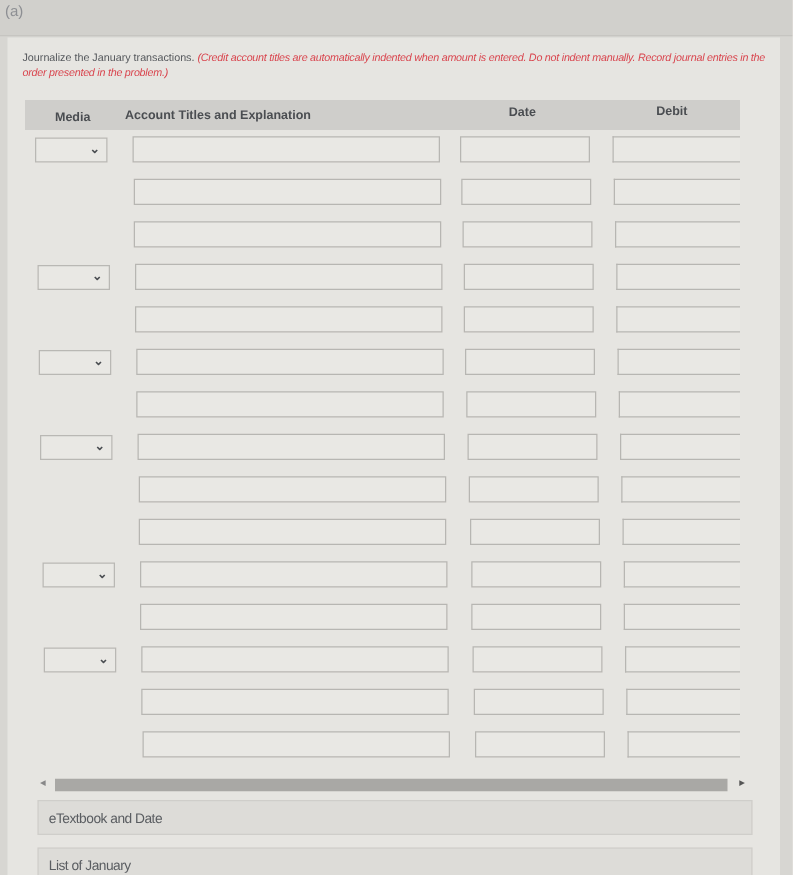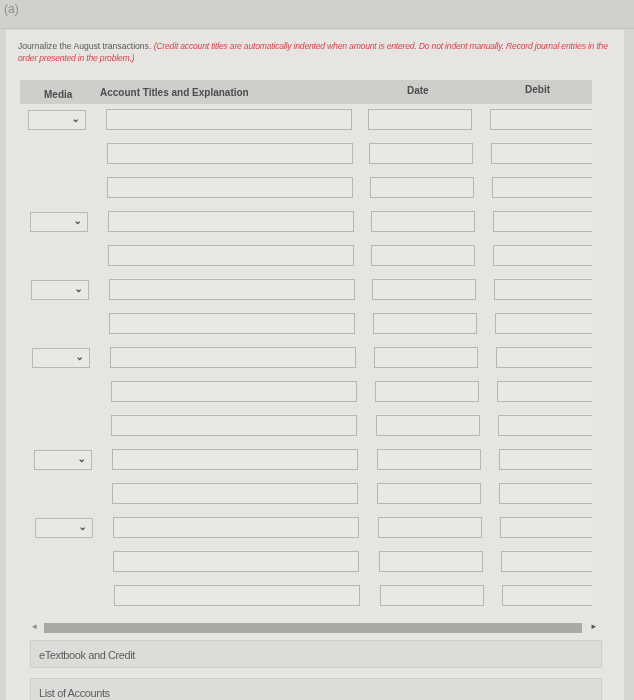--- a/index.html
+++ b/index.html
@@ -26,21 +26,21 @@
 </style>
 </head>
 <body>
 
 <div class="topband"></div>
 <div class="part-label">(a)</div>
 
 <div class="panel"></div>
 
 <div class="instructions">
-  <span>Journalize the August transactions.</span>
+  <span>Journalize the January transactions.</span>
   <span class="red">(Credit account titles are automatically indented when amount is entered. Do not indent manually. Record journal entries in the order presented in the problem.)</span>
 </div>
 
 <div class="thead">
   <span class="th" style="left:24px;top:9px;">Media</span>
   <span class="th" style="left:80px;top:7px;">Account Titles and Explanation</span>
   <span class="th" style="left:387px;top:5px;">Date</span>
   <span class="th" style="left:505px;top:4px;">Debit</span>
 </div>
 
@@ -128,17 +128,17 @@
     </div>
   </div>
 
 <div class="hscroll">
   <span class="la">◂</span>
   <div class="track"></div>
   <span class="ra">▸</span>
 </div>
 
 <div class="section" style="top:640px;">
-  <span>eTextbook and Credit</span>
+  <span>eTextbook and Date</span>
 </div>
 <div class="section" style="top:678px;height:30px;">
-  <span>List of Accounts</span>
+  <span>List of January</span>
 </div>
 
 </body></html>

